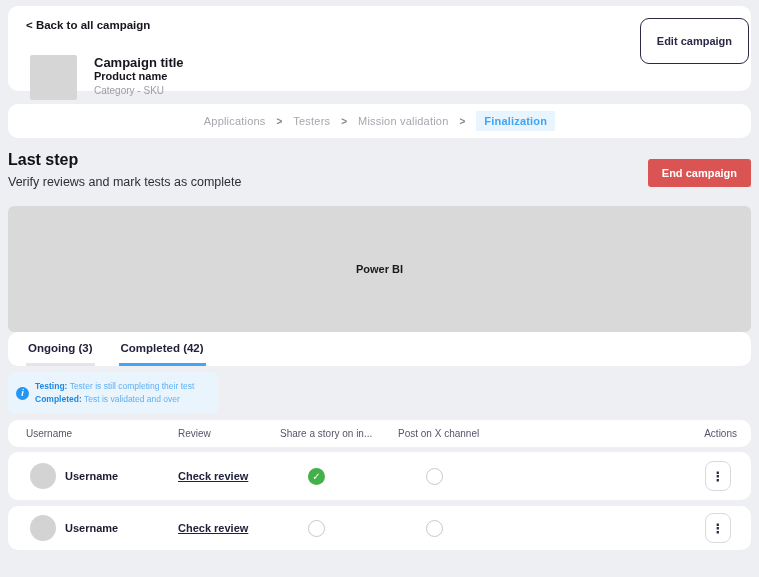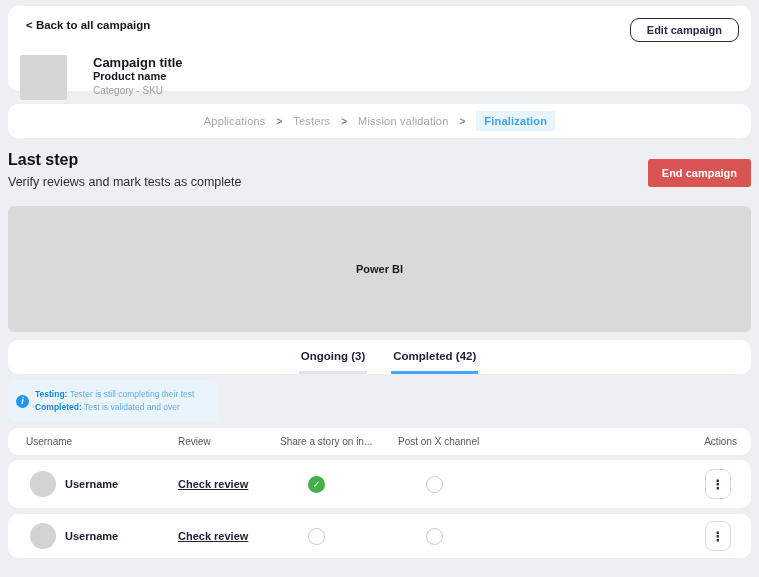--- a/index.html
+++ b/index.html
@@ -12,26 +12,26 @@
   }
   .card { background:#fff; border-radius:10px; margin:0 8px; }
 
   
   .top-card { margin-top:6px; height:85px; position:relative; }
   .back-link {
     position:absolute; left:18px; top:13px;
     font-size:11.5px; font-weight:bold; color:#15151f; cursor:pointer;
   }
   .edit-btn {
-    position:absolute; right:12px; top:12px;
+    position:absolute; right:2px; top:12px;
     background:#fff; border:1.5px solid #2a2a47; border-radius:9px;
-    padding:5px 16px; font-size:11px; font-weight:bold; color:#2a2a47;
+    padding:16px 16px; font-size:11px; font-weight:bold; color:#2a2a47;
     font-family:inherit; cursor:pointer;
   }
-  .product-block { position:absolute; left:12px; top:49px; display:flex;gap:9px; }
+  .product-block { position:absolute; left:22px; top:49px; display:flex; }
   .thumb { width:47px; height:45px; background:#d6d6d6; border-radius:2px; }
   .product-info { margin-left:17px; padding-top:0; }
   .campaign-title { font-size:13px; font-weight:bold; color:#15151f; }
   .product-name { font-size:11px; font-weight:bold; color:#15151f; }
   .category-sku { font-size:10px; color:#9c9ca3; margin-top:3px; }
 
   
   .crumb-bar {
     margin-top:13px; height:34px;
     display:flex; align-items:center; justify-content:center; gap:11px;
@@ -55,21 +55,21 @@
   }
 
   
   .powerbi {
     margin:20px 8px 0; height:126px; background:#d9d9d9; border-radius:6px;
     display:flex; align-items:center; justify-content:center;
     font-size:11px; font-weight:bold; color:#1a1a1a;
   }
 
   
-  .tabs-card { margin-top:8px; height:34px; padding-left:18px; display:flex; gap:24px;justify-content:center; }
+  .tabs-card { height:34px; padding-left:18px; display:flex; gap:24px; }
   .tab {
     font-size:11.5px; font-weight:bold; color:#22223c;
     padding:10px 2px 0; border-bottom:3px solid #e4e4e9; cursor:pointer;
   }
   .tab.active { border-bottom-color:#42a5f5; }
 
   
   .legend-box {
     margin:6px 0 0 8px; width:210px; background:#e9f4fd; border-radius:6px;
     padding:8px 8px 8px 27px; position:relative;

